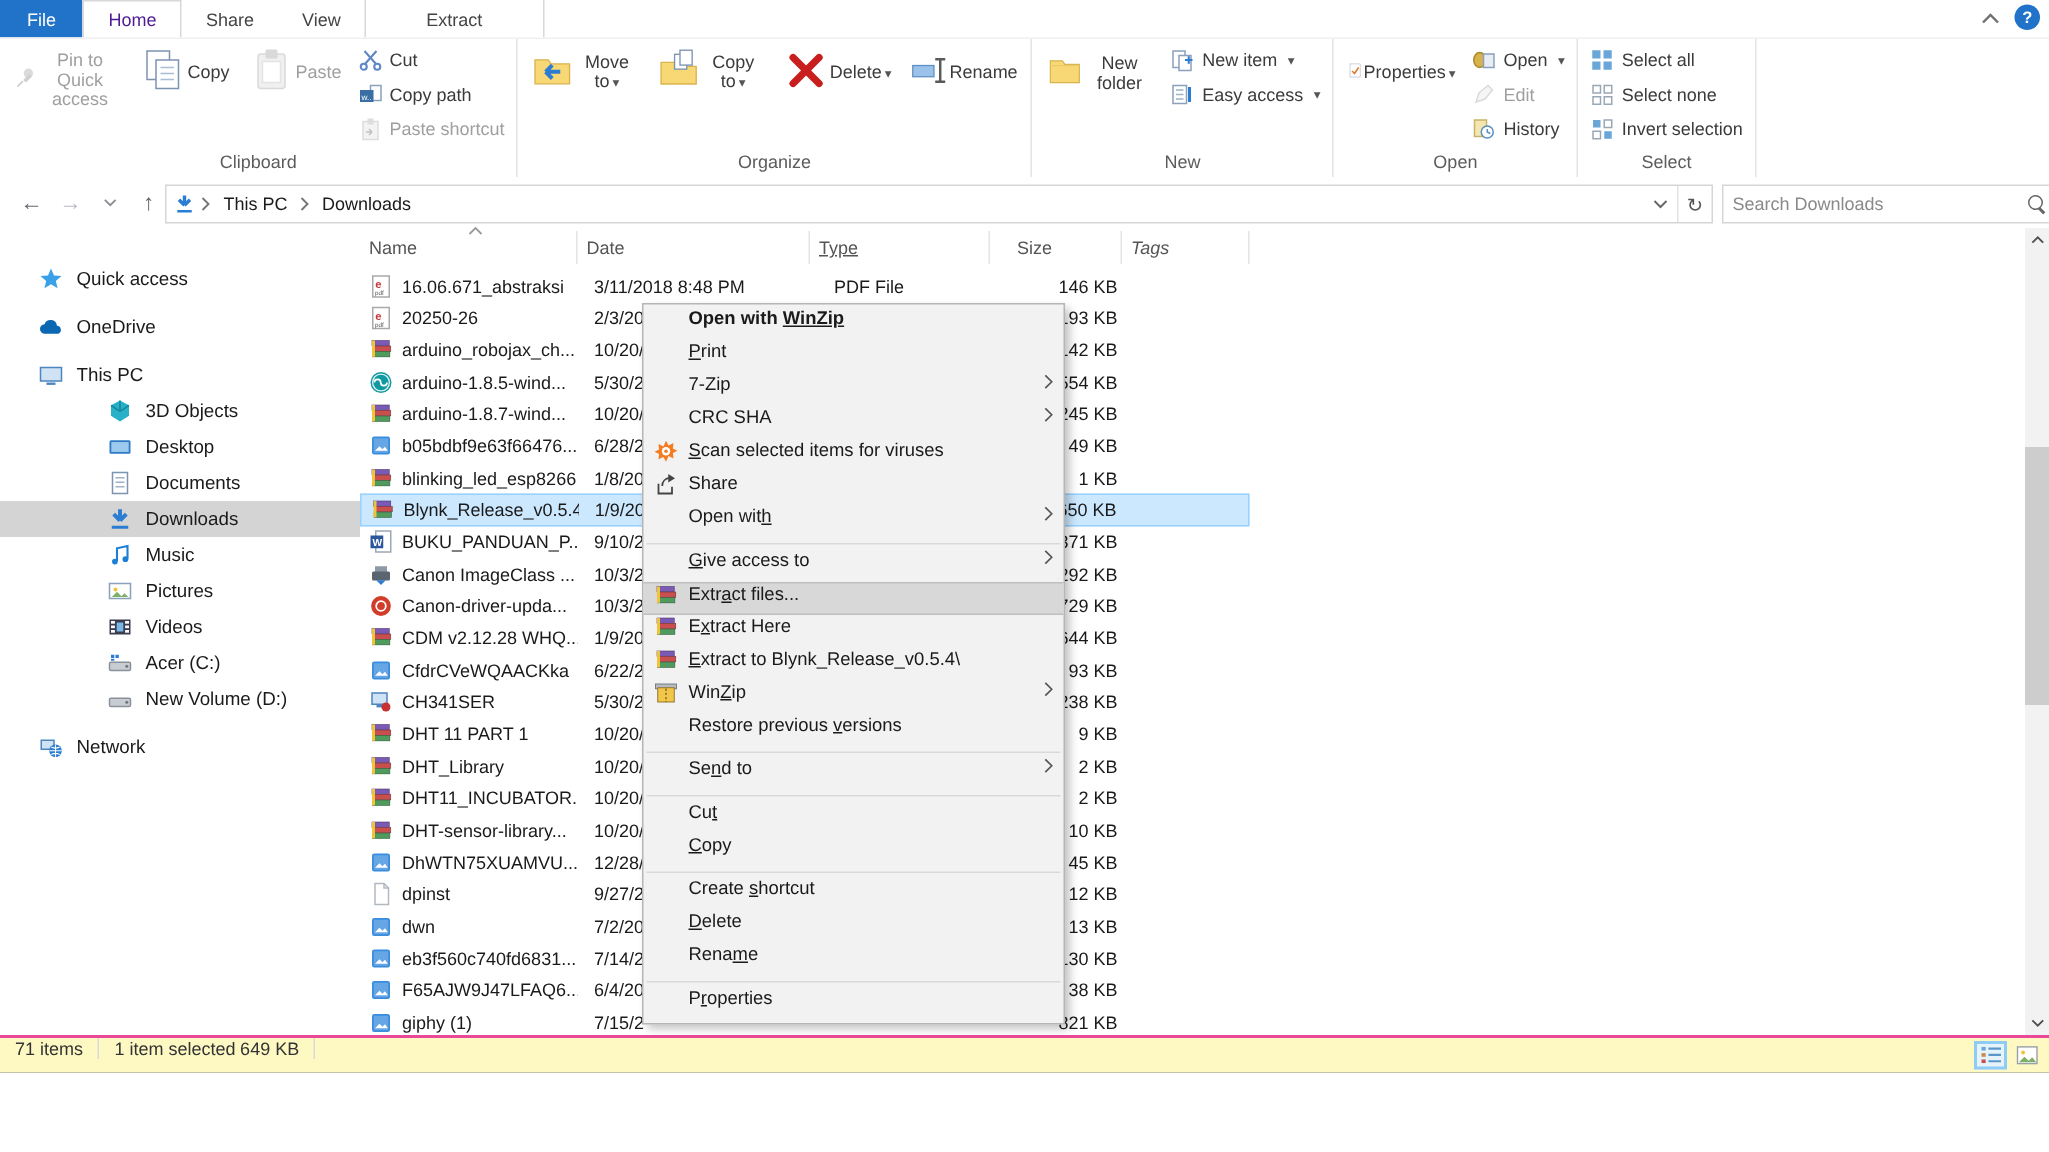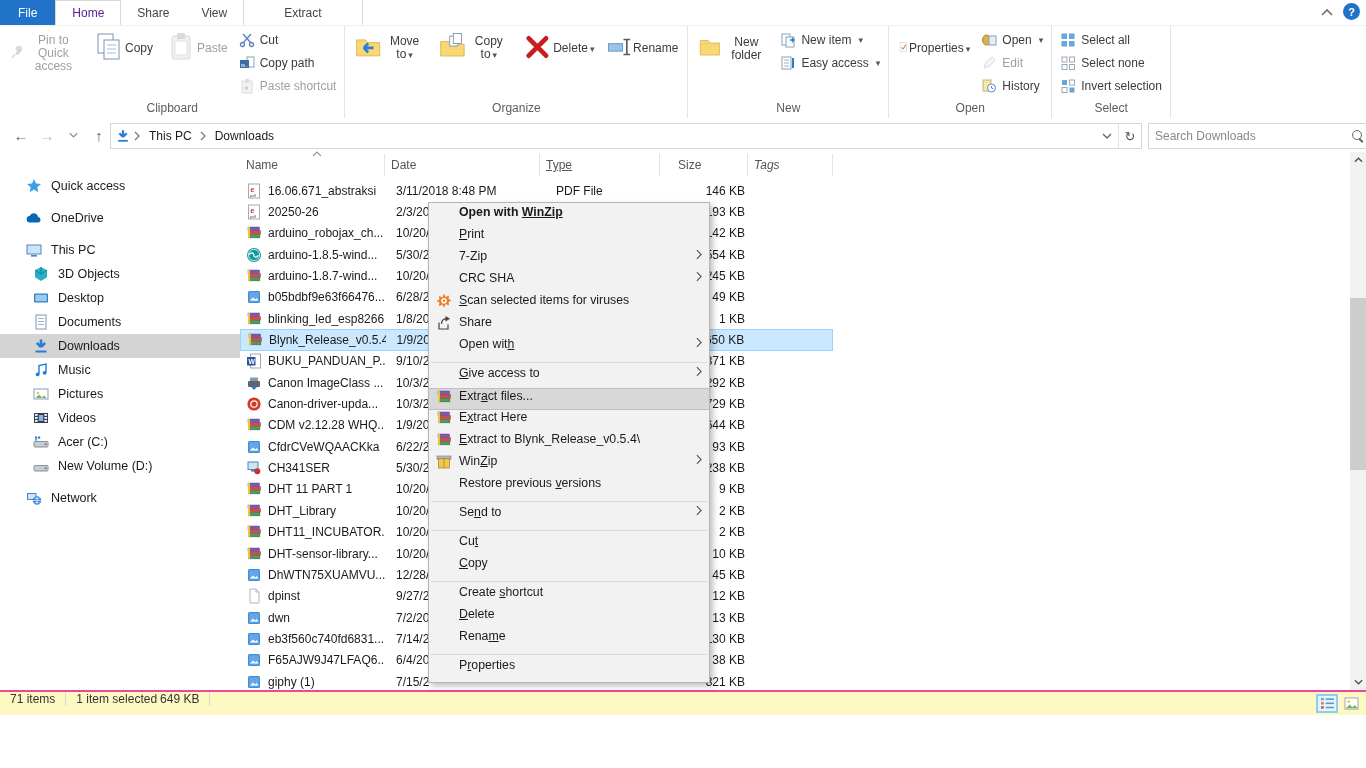--- a/index.html
+++ b/index.html
@@ -47,21 +47,21 @@
   .search-box{position:absolute;left:1148px;top:5px;width:210px;height:24px;border:1px solid #d6d6d6;display:flex;align-items:center;padding:0 6px;color:#8a8a8a}
   .search-box .ph{flex:1}
   .mag{width:13px;height:13px;position:relative}
   .mag::before{content:"";position:absolute;left:0;top:0;width:8px;height:8px;border:1.5px solid #666;border-radius:50%}
   .mag::after{content:"";position:absolute;left:8px;top:8px;width:5px;height:1.5px;background:#666;transform:rotate(45deg);transform-origin:0 0}
 
   
   .sidebar{position:absolute;left:0;top:152px;width:240px;height:538px;padding-top:22px;box-sizing:border-box}
   .nav-item{height:24px;display:flex;align-items:center;gap:9px;color:#1a1a1a;font-size:12.5px}
   .nav-item.l0{padding-left:26px}
-  .nav-item.l1{padding-left:33px}
+  .nav-item.l1{padding-left:72px}
   .nav-item.gap{margin-top:8px}
   .nav-item.sel{background:#d4d4d4}
 
   
   .list{position:absolute;left:240px;top:152px;width:1110px;height:538px}
   .lhead{display:flex;height:26px;align-items:center;color:#555;position:relative}
   .lhead .hc{padding-left:6px;border-right:1px solid #e4e4e4;height:22px;display:flex;align-items:center;box-sizing:border-box}
   .sortup{position:absolute;left:72px;top:-2px;width:10px;height:7px}
   .rows{position:absolute;top:28px;left:0}
   .frow{height:21.35px;display:flex;align-items:center;width:593px;box-sizing:border-box}

